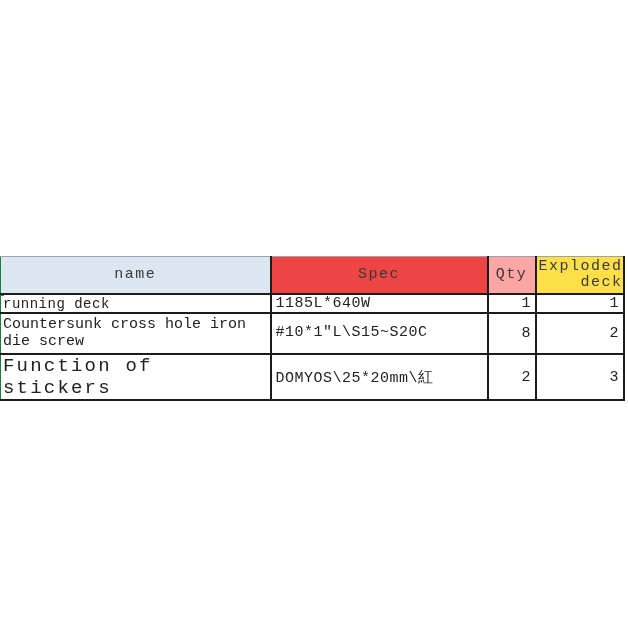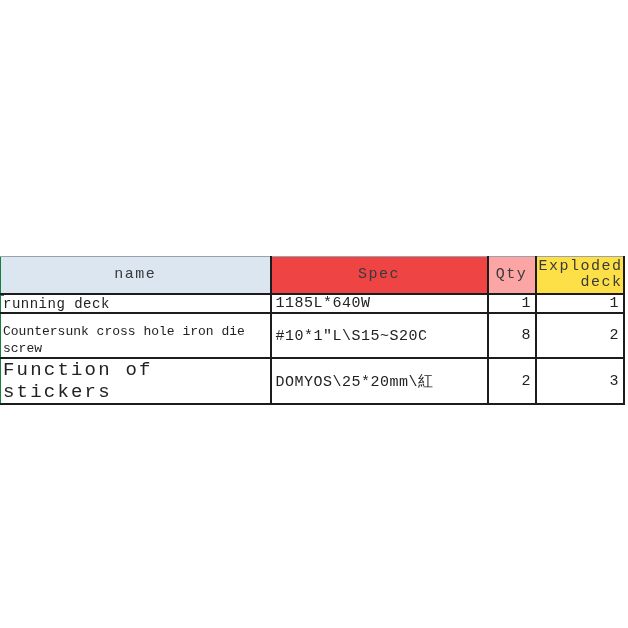--- a/index.html
+++ b/index.html
@@ -11,21 +11,21 @@
   th{border-top:1px solid #9aa3ad;font-weight:normal;font-size:15px;letter-spacing:1.5px;
      color:#3a3a3a;text-align:center;vertical-align:middle;line-height:16px;padding:2px 0;}
   th.col-name,td.cell-name{border-left:1px solid #15803d;}
   tr.hdr{height:36px;}
   tr.r1{height:14px;border-radius:6px;} tr.r2{height:41px;} tr.r3{height:17px;}
   td.cell-name{text-align:left;padding:0 2px;}
   td.cell-spec{text-align:left;padding:0 4px;font-size:15px;letter-spacing:0.5px;margin-top:16px;}
   td.cell-num{text-align:right;padding:0 4px;font-size:15px;vertical-align:middle;}
   tr.r1 td{vertical-align:middle;}
   tr.r1 td.cell-name{font-size:14px;letter-spacing:0.5px;}
-  tr.r2 td.cell-name{vertical-align:top;font-size:13px;line-height:17px;padding-top:9px;margin-left:8px;}
+  tr.r2 td.cell-name{vertical-align:top;font-size:15px;line-height:17px;padding-top:2px;margin-left:8px;}
   tr.r2 td.cell-spec{vertical-align:bottom;padding-bottom:12px;}
   tr.r3 td{vertical-align:middle;}
   tr.r3 td.cell-name{font-size:19px;letter-spacing:2.2px;}
   .sel-handle{position:absolute;left:0;top:286px;width:4px;height:10px;}
 </style>
 </head>
 <body>
 
 <div class="page">
 

